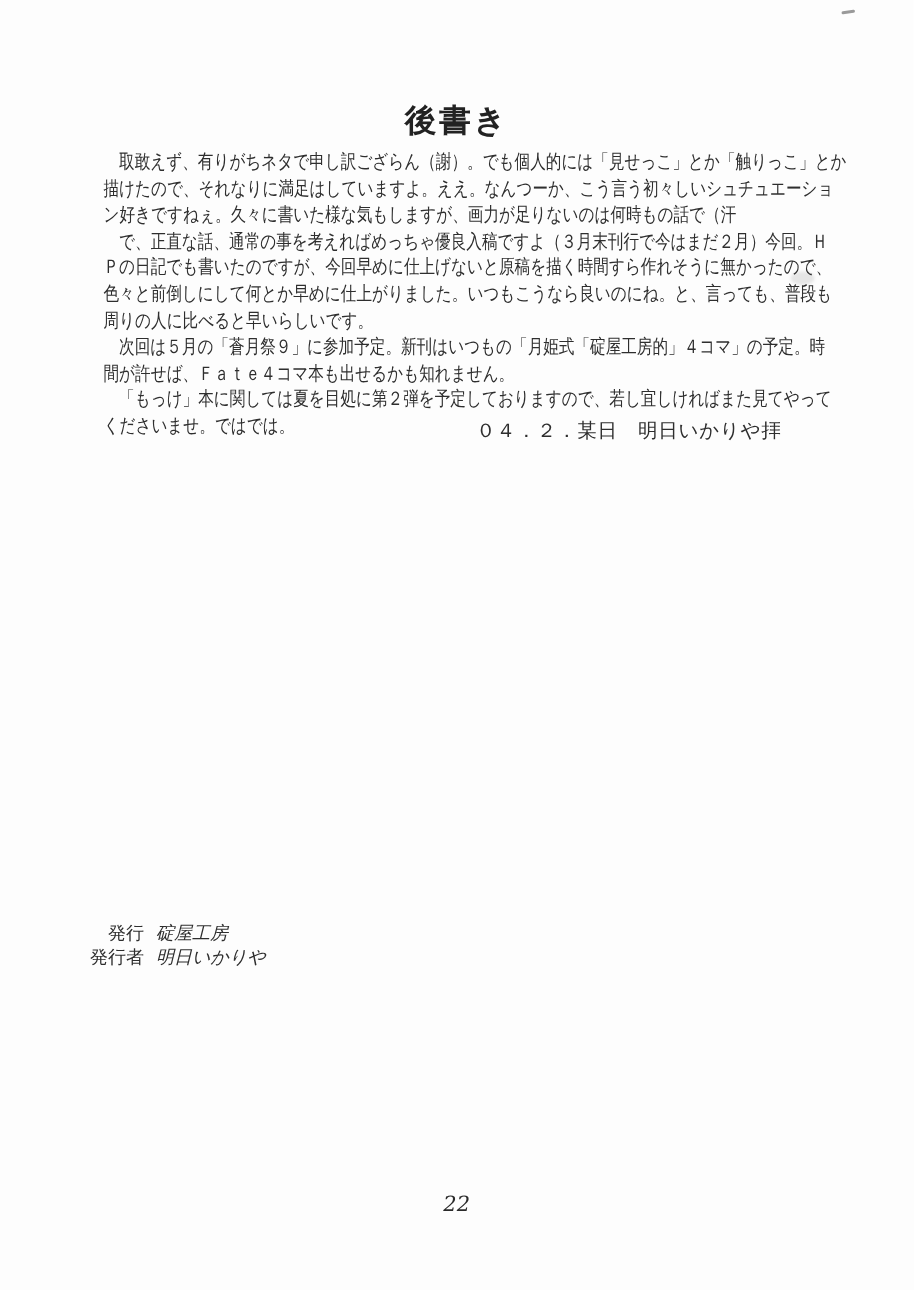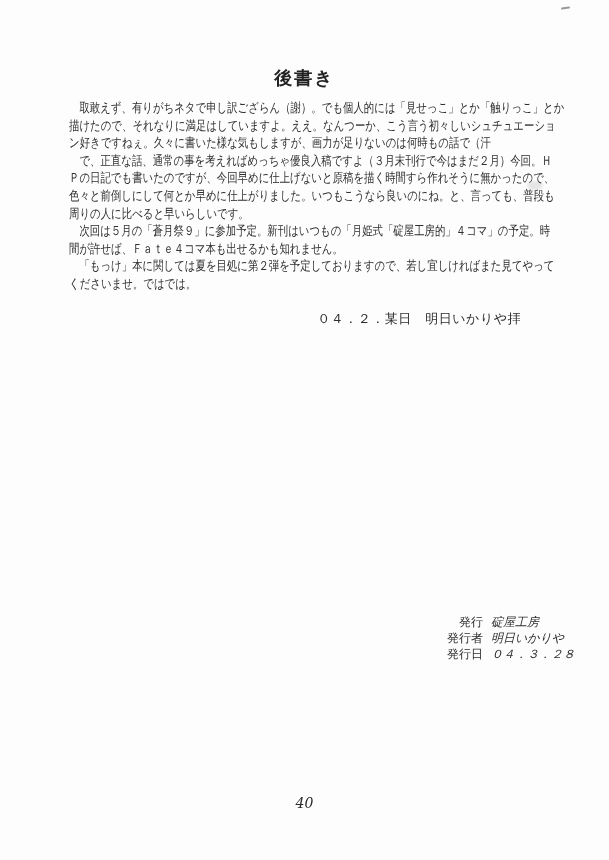--- a/index.html
+++ b/index.html
@@ -11,21 +11,21 @@
     overflow: hidden;
     font-family: "Liberation Sans", "DejaVu Sans", sans-serif;
     color: #2e2e2e;
   }
   
   .doc-title {
     position: absolute;
     top: 66px; left: 0;
     width: 100%;
     text-align: center;
-    font-size: 18px;
+    font-size: 21px;
     font-weight: bold;
     letter-spacing: 2px;
     color: #222;
   }
   
   .afterword {
     position: absolute;
     top: 99px; left: 69px;
     width: 592px;
     transform: scaleX(0.8);
@@ -33,21 +33,21 @@
     font-size: 13px;
   }
   .afterword .line {
     height: 17.6px;
     line-height: 17.6px;
     white-space: pre;
   }
   
   .signature {
     position: absolute;
-    top: 310px; left: 0;
+    top: 278px; left: 0;
     width: 521px;
     text-align: right;
     font-size: 13px;
     letter-spacing: 0.5px;
   }
   
   .colophon-title {
     position: absolute;
     top: 595px; left: 0;
     width: 100%;
@@ -58,21 +58,21 @@
     color: #222;
   }
   .colophon-rows {
     position: absolute;
     top: 614px; left: 0;
     width: 609px;
     font-size: 12px;
   }
   .colophon-row {
     display: flex;
-    justify-content: flex-end;
+    justify-content: flex-start;
     height: 16px;
     line-height: 16px;
   }
   .colophon-row .label { width: 96px; text-align: right; white-space: pre; }
   .colophon-row .gap   { width: 8px; }
   .colophon-row .value { width: 118px; text-align: left; white-space: pre; font-style: italic; }
   
   .page-number {
     position: absolute;
     top: 795px; left: 0;
@@ -132,22 +132,17 @@
     <div class="colophon-row">
       <span class="label">発行</span>
       <span class="gap"></span>
       <span class="value">碇屋工房</span>
     </div>
     <div class="colophon-row">
       <span class="label">発行者</span>
       <span class="gap"></span>
       <span class="value">明日いかりや</span>
     </div>
-    <div class="colophon-row">
-      <span class="label">発行日</span>
-      <span class="gap"></span>
-      <span class="value">０４．３．２８</span>
-    </div>
   </div>
 
-  <div class="page-number">40</div>
+  <div class="page-number">22</div>
 
 </div>
 
 </body></html>

